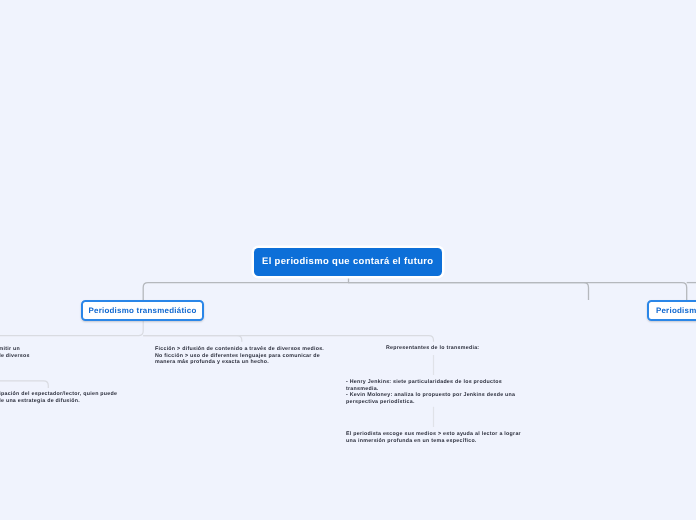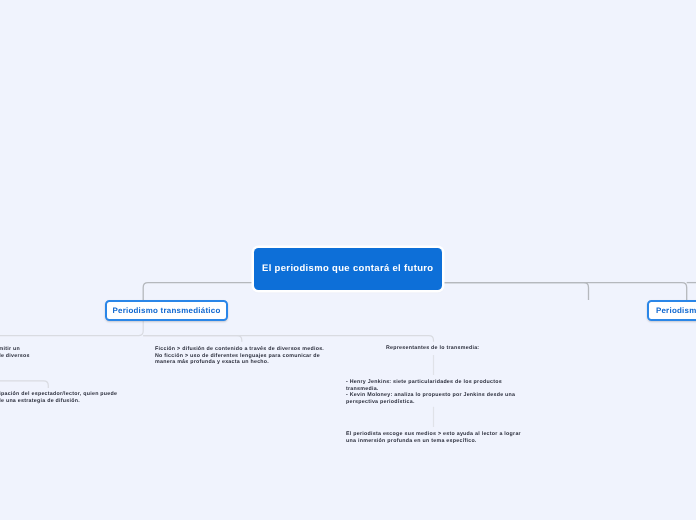--- a/index.html
+++ b/index.html
@@ -40,25 +40,25 @@
         <path d="M143.2,335.7 L428.9,335.7 Q433.5,335.7 433.5,340.3 L433.5,341.8"></path>
         <path d="M-40,380.8 L43.5,380.8 Q48.3,380.8 48.3,385.6 L48.3,388"></path>
       </g>
       <g class="lvl3" stroke="#e0e2e8" stroke-width="1.2">
         <path d="M433.5,355 L433.5,375"></path>
         <path d="M433.5,406.8 L433.5,427"></path>
       </g>
     </g>
   </svg>
 
-  <div class="node root" style="left:254px;top:247.8px;width:187.5px;height:42px;">
+  <div class="node root" style="left:254px;top:247.8px;width:187.5px;height:28px;">
     <span>El periodismo que contará el futuro</span>
   </div>
 
-  <div class="node l1" style="left:81px;top:300px;width:123px;height:21px;margin-left:24px;">
+  <div class="node l1" style="left:81px;top:300px;width:123px;height:21px;">
     <span>Periodismo transmediático</span>
   </div>
 
 
   <div class="node l1" style="left:647px;top:300px;width:80px;height:21px;">
     <span>Periodismo 360</span>
   </div>
 
   <div class="txt" style="left:-73px;top:345.5px;">Narrativa que busca transmitir un
 mensaje mediante el uso de diversos</div>

